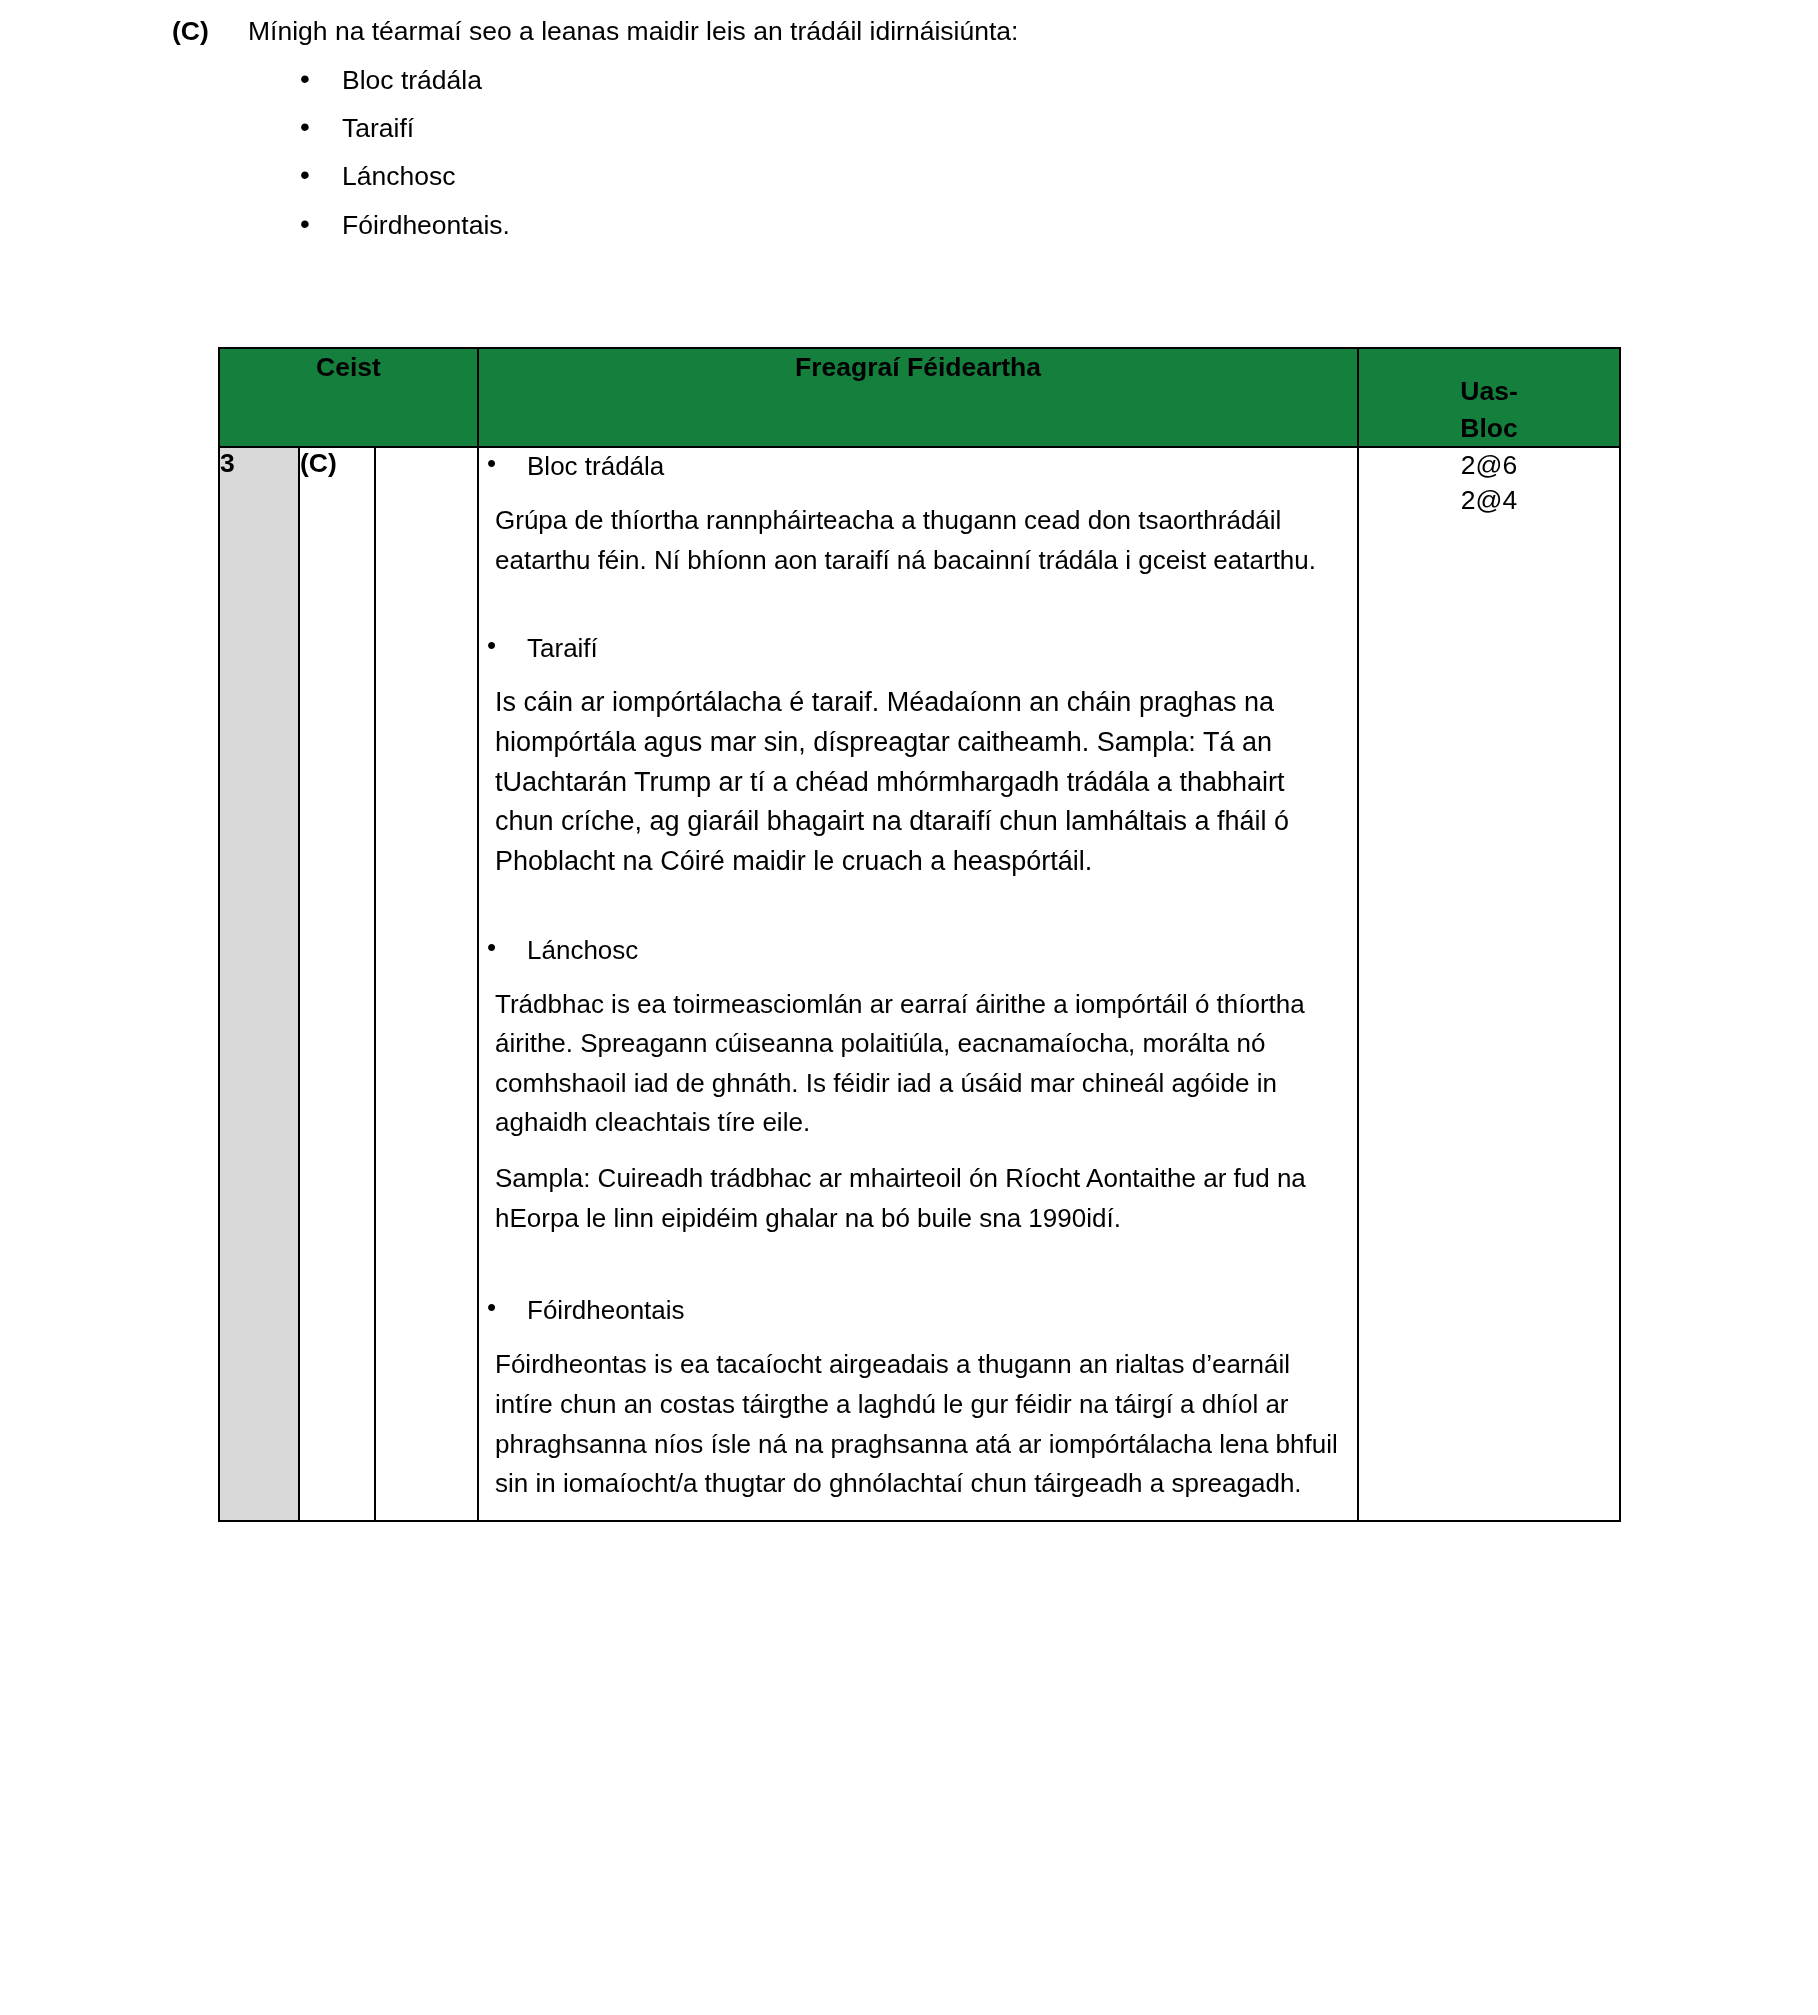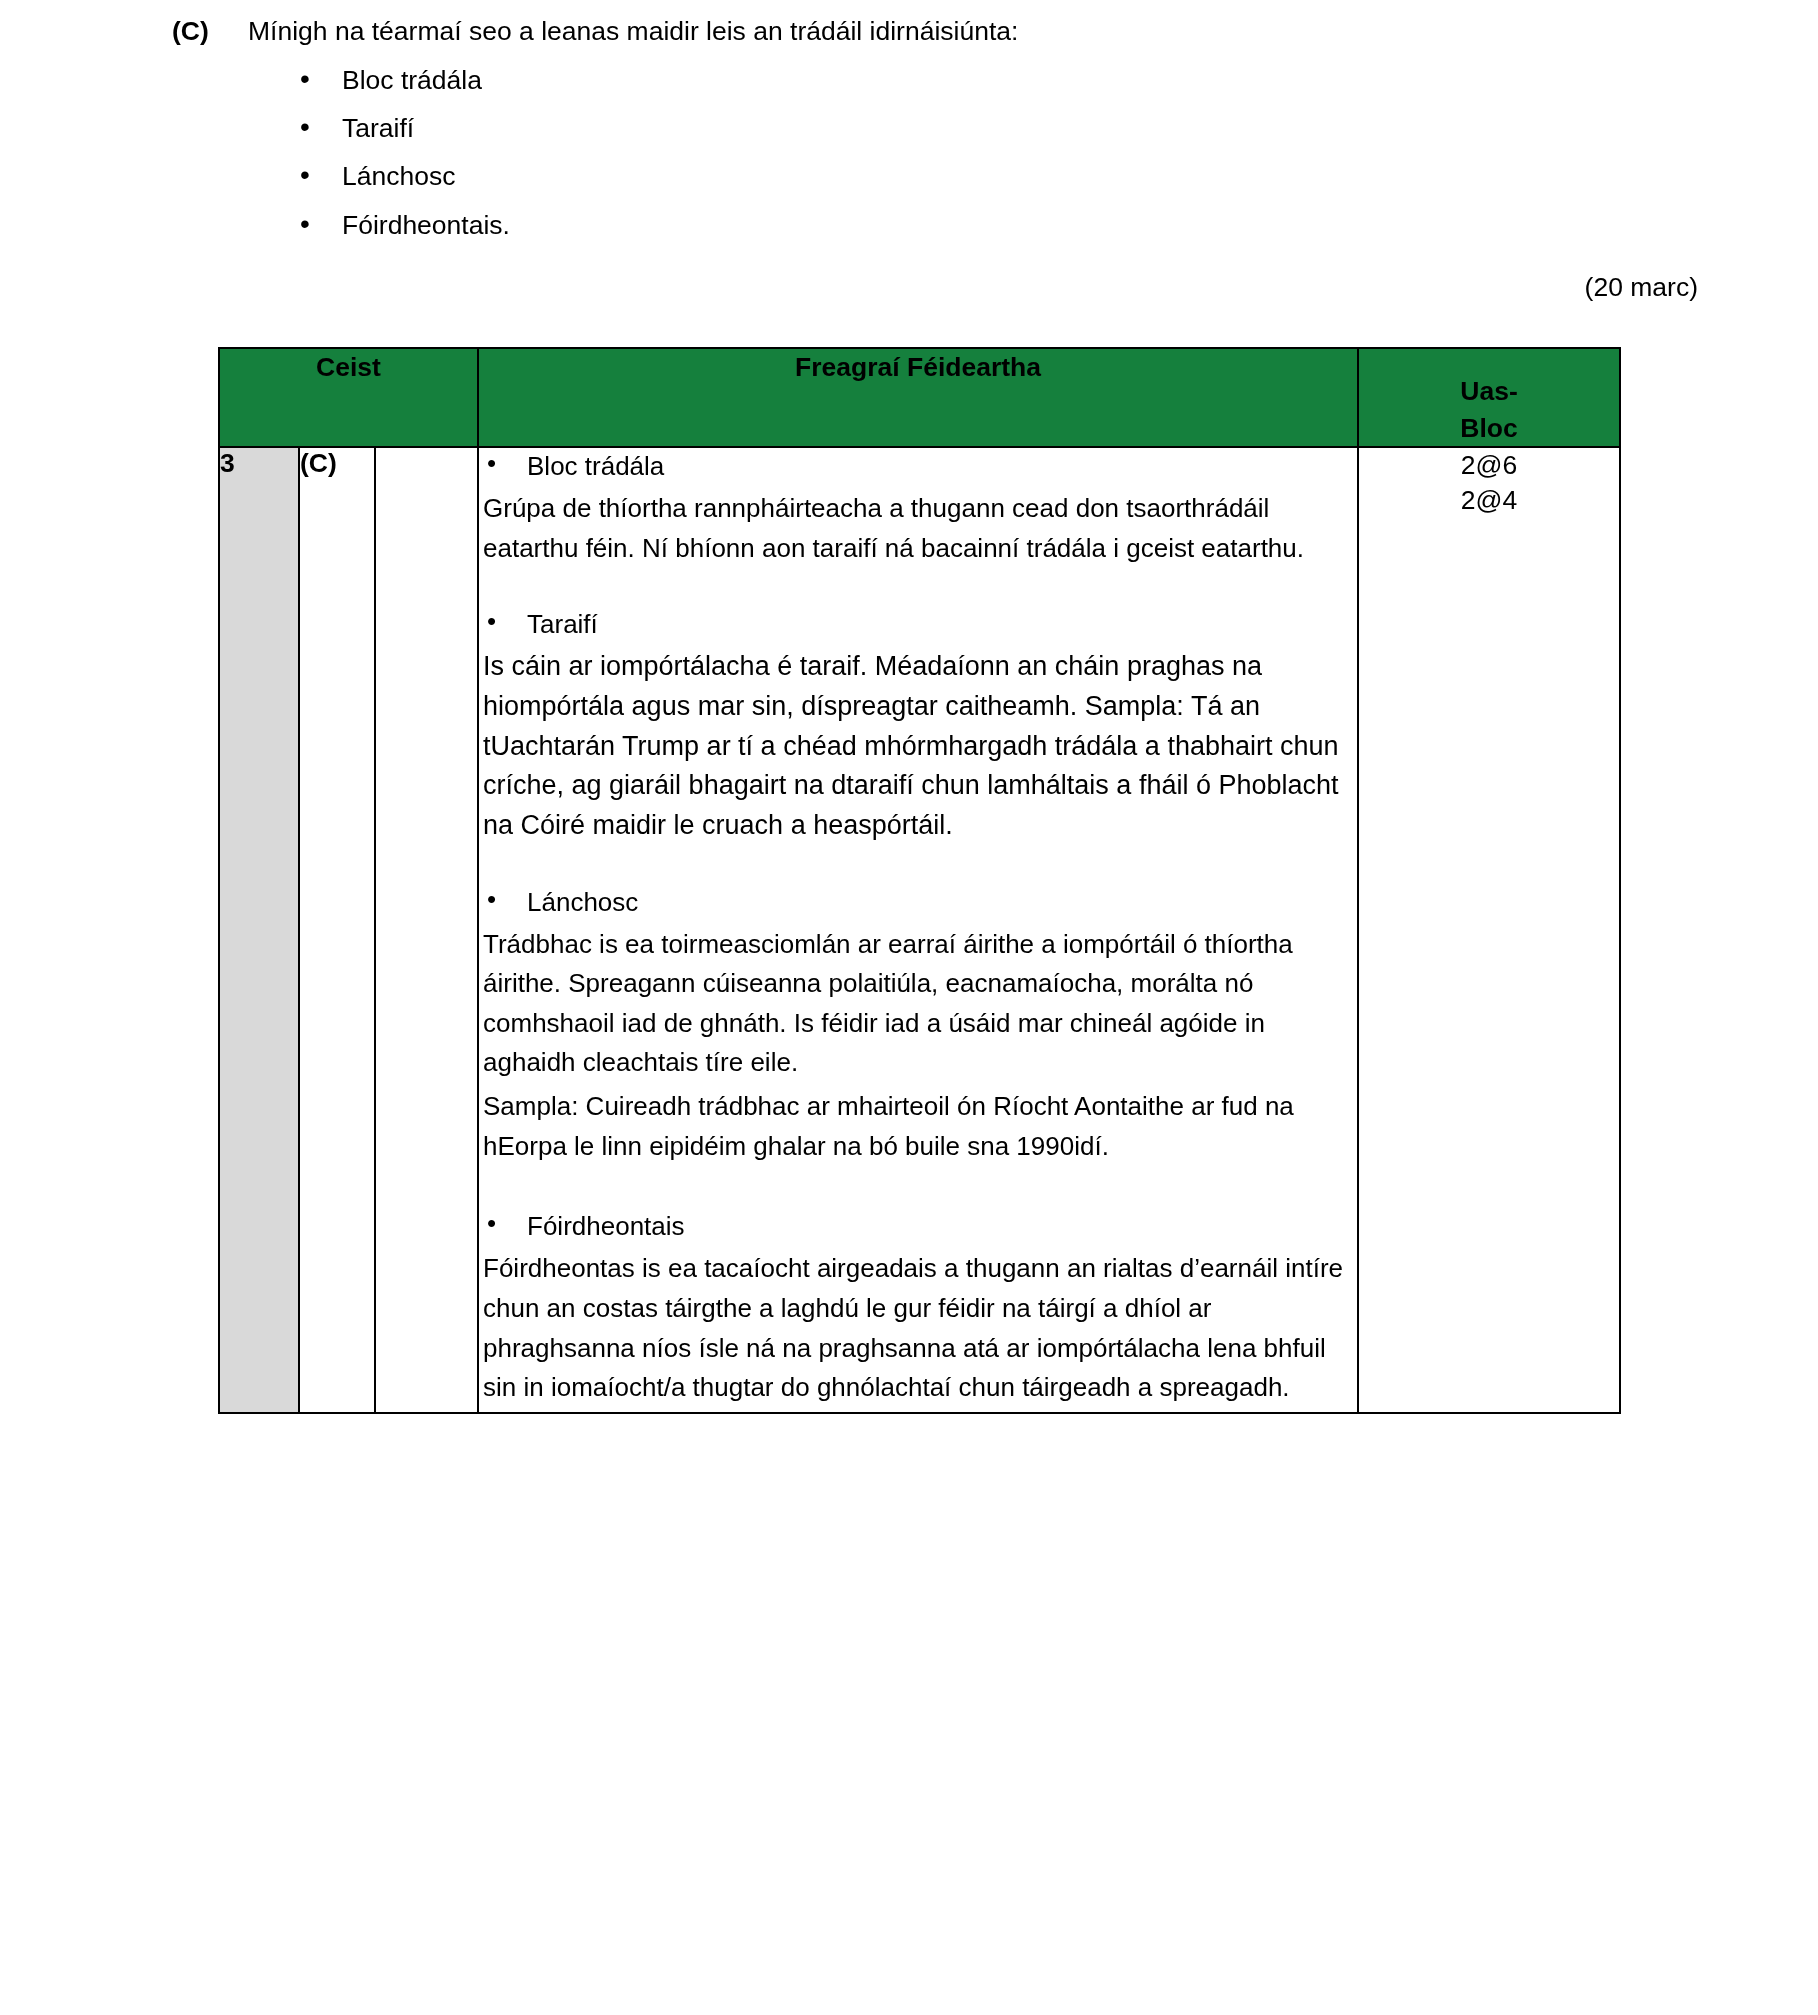--- a/index.html
+++ b/index.html
@@ -157,21 +157,21 @@
     margin: 0 0 2px 0;
   }
   .ans-bullet::before {
     content: "\2022";
     position: absolute;
     left: 8px;
     top: -3px;
     font-size: 26px;
   }
   .ans-para {
-    margin: 4px;
+    margin: 16px;
     font-size: 26px;
     line-height: 1.525;
   }
   .ans-para.tight {
     font-size: 27px;
     line-height: 1.47;
   }
   .gap {
     height: 34px;
   }
@@ -191,21 +191,20 @@
       <span class="q-text">Mínigh na téarmaí seo a leanas maidir leis an trádáil idirnáisiúnta:</span>
     </div>
 
     <ul class="q-bullets">
       <li>Bloc trádála</li>
       <li>Taraifí</li>
       <li>Lánchosc</li>
       <li>Fóirdheontais.</li>
     </ul>
 
-    <div class="marks-note">(20 marc)</div>
   </div>
 
   <div class="ms-table-wrap">
     <table class="ms">
       <colgroup>
         <col class="c-num">
         <col class="c-part">
         <col class="c-sub">
         <col class="c-ans">
         <col class="c-mark">

